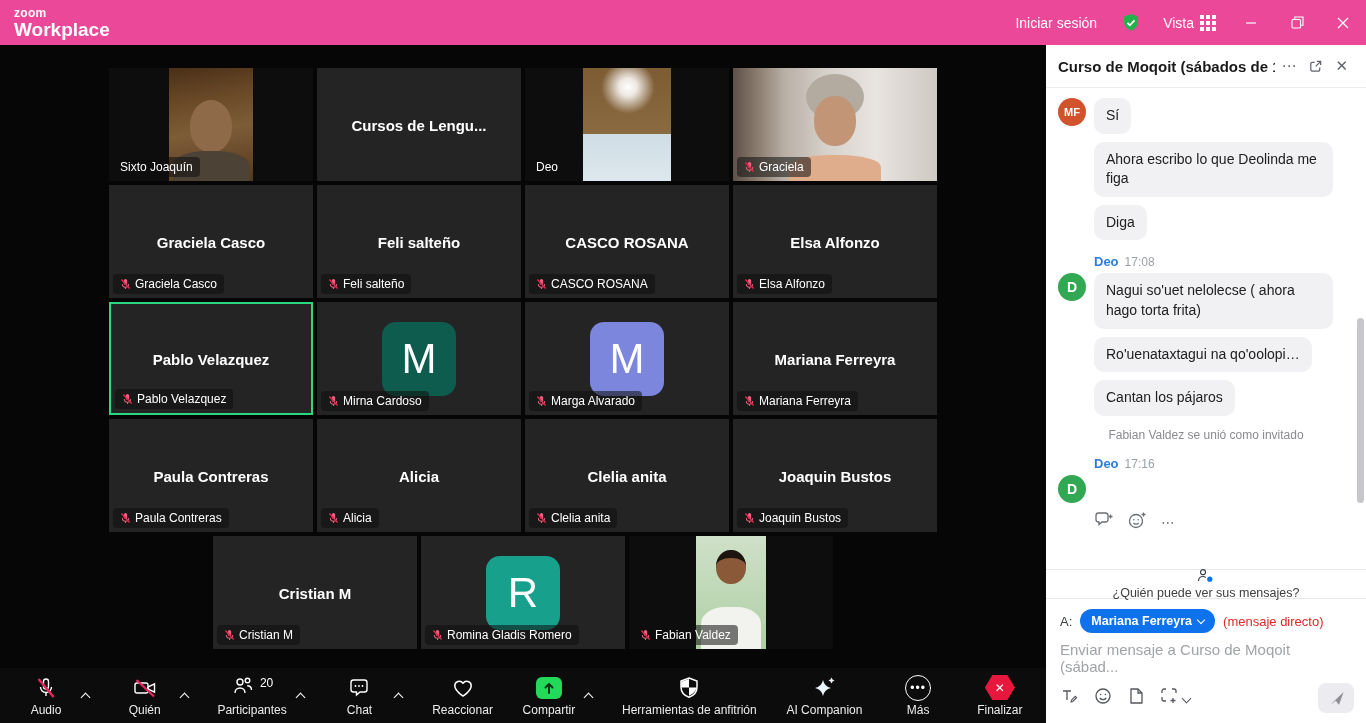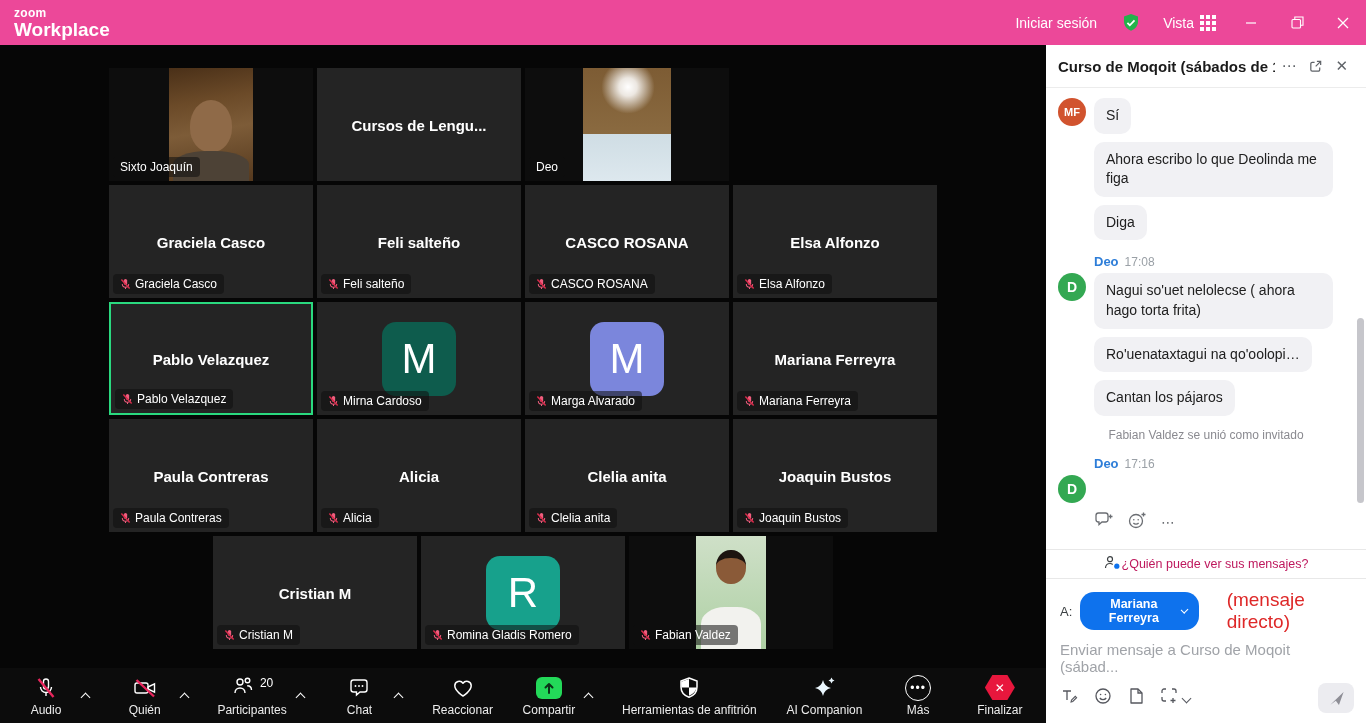--- a/index.html
+++ b/index.html
@@ -79,26 +79,26 @@
   .avatar.deo{background:#33A852;font-size:14px;}
   .bubble{background:#f1f1f4;border-radius:10px;padding:8px 12px;font-size:14px;color:#202020;max-width:215px;line-height:1.4;}
   .sysmsg{text-align:center;color:#8a8a90;font-size:12px;margin:12px 10px 2px 10px;}
   .sender-line{margin:14px 12px 0 48px;font-size:13px;}
   .sender-name{color:#2D7DD8;font-weight:700;margin-right:6px;}
   .sender-time{color:#9aa0a6;font-size:12px;}
   .msg-actions{display:flex;gap:14px;margin:8px 12px 0 48px;color:#6b6e73;align-items:center;}
   .chat-scrollbar{position:absolute;right:2px;top:230px;width:7px;height:185px;background:#c6c6cb;border-radius:4px;}
 
   .chat-footer{flex:0 0 auto;}
-  .who-row{height:28px;display:flex;align-items:center;justify-content:center;font-size:12.5px;color:#be185d;border-top:1px solid #e8e8e8;border-bottom:1px solid #e8e8e8;cursor:pointer;}
+  .who-row{height:28px;display:flex;align-items:center;justify-content:center;font-size:12.5px;color:#404040;border-top:1px solid #e8e8e8;border-bottom:1px solid #e8e8e8;cursor:pointer;flex-direction:column;}
   .to-row{display:flex;align-items:center;gap:8px;padding:10px 14px 2px 14px;}
   .to-label{font-size:13px;color:#3c4043;}
   .pill{display:inline-flex;align-items:center;gap:6px;background:#0E72ED;color:#fff;border:none;border-radius:14px;padding:5px 11px;font-size:12.5px;font-weight:700;cursor:pointer;font-family:inherit;}
   .pill .chev{width:5px;height:5px;border-width:1.4px;margin-top:-2px;}
-  .direct{color:#DE2828;font-size:19px;margin-left:20px;}
+  .direct{color:#DE2828;font-size:13px;}
   .msg-input{padding:6px 14px 2px 14px;font-size:15px;color:#a0a3a8;min-height:40px;cursor:text;}
   .composer{display:flex;align-items:center;gap:16px;padding:0 12px 10px 14px;color:#55575e;}
   .composer .spacer{flex:1;}
   .send-btn{width:36px;height:30px;background:#ececf0;border-radius:8px;display:flex;align-items:center;justify-content:center;cursor:pointer;}
   .cap-wrap{display:flex;align-items:center;gap:5px;}
 </style>
 </head>
 <body>
 
 <div class="app">
@@ -171,20 +171,40 @@
           </div>
         </div>
         <div class="tile">
           <div class="tile-inner videotile">
             <div class="vid vid-deo">
                 <div class="d-glare"></div>
               </div>
             <div class="tile-label">
                 <span>Deo</span>
               </div>
+          </div>
+        </div>
+        <div class="tile">
+          <div class="tile-inner videotile">
+            <div class="vid vid-graciela">
+                <div class="g-hair"></div>
+                <div class="g-face"></div>
+                <div class="g-body"></div>
+              </div>
+            <div class="tile-label">
+              <span class="micoff">
+                  <svg width="11" height="12" viewBox="0 0 12 13">
+                    <rect x="4.2" y="1" width="3.6" height="6.5" rx="1.8" fill="#EF5E7E"></rect>
+                    <path d="M2.5 6.5a3.5 3.5 0 0 0 7 0" stroke="#EF5E7E" stroke-width="1.1" fill="none"></path>
+                    <line x1="6" y1="10" x2="6" y2="12" stroke="#EF5E7E" stroke-width="1.1"></line>
+                    <line x1="1.5" y1="1.5" x2="10.5" y2="11.5" stroke="#D92B4B" stroke-width="1.6"></line>
+                  </svg>
+                </span>
+              <span>Graciela</span>
+            </div>
           </div>
         </div>
       </div>
 
       <div class="vrow">
         <div class="tile">
           <div class="tile-inner">
             <div class="tile-name">Graciela Casco</div>
             <div class="tile-label">
               <span class="micoff">

